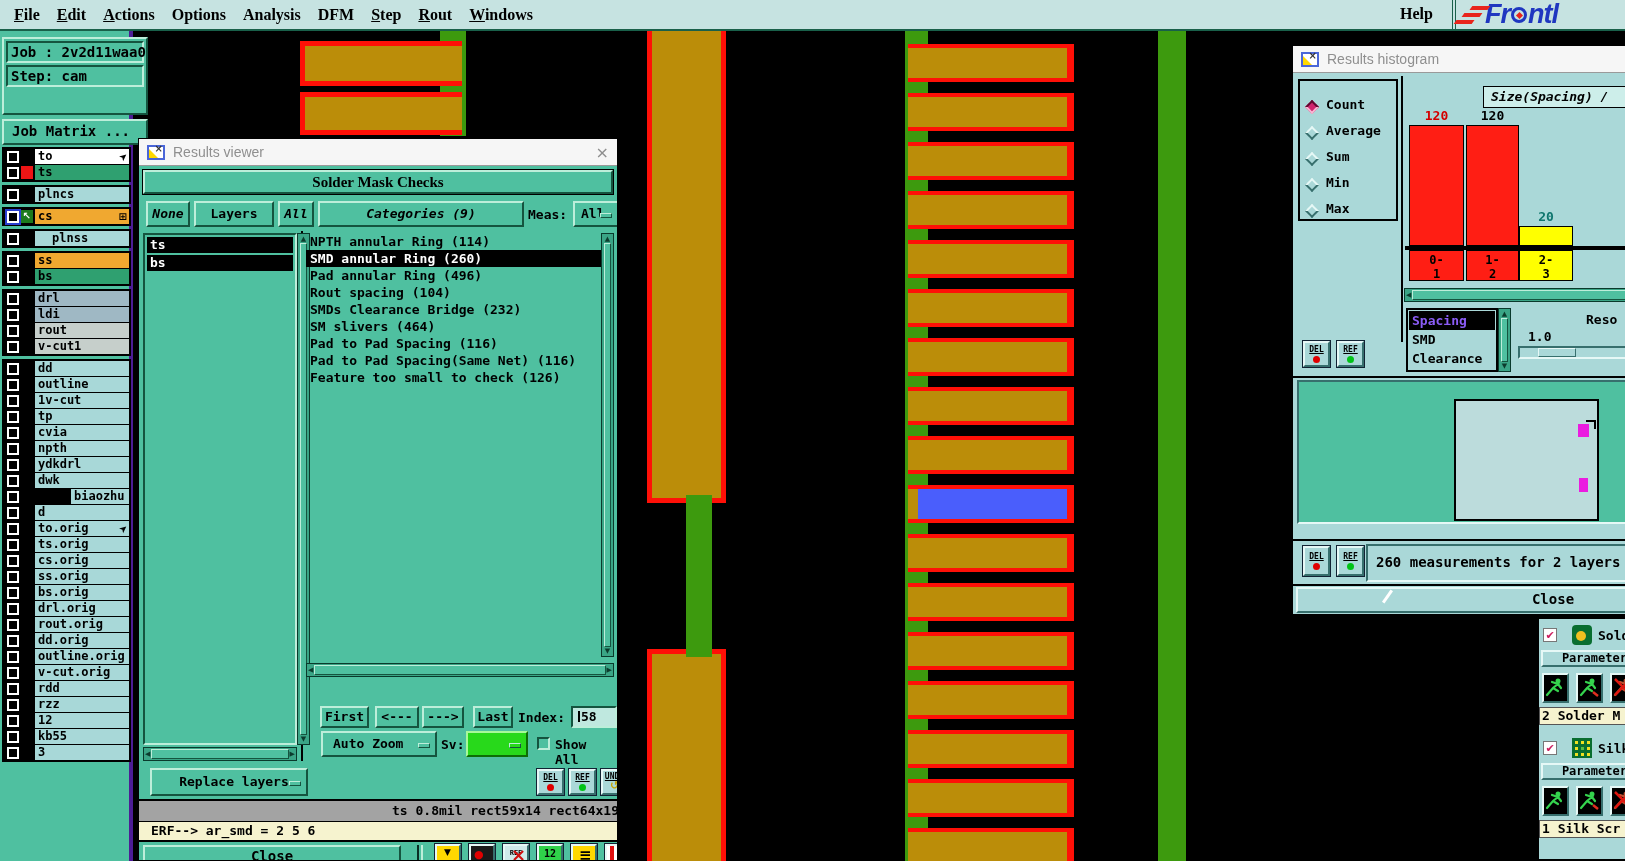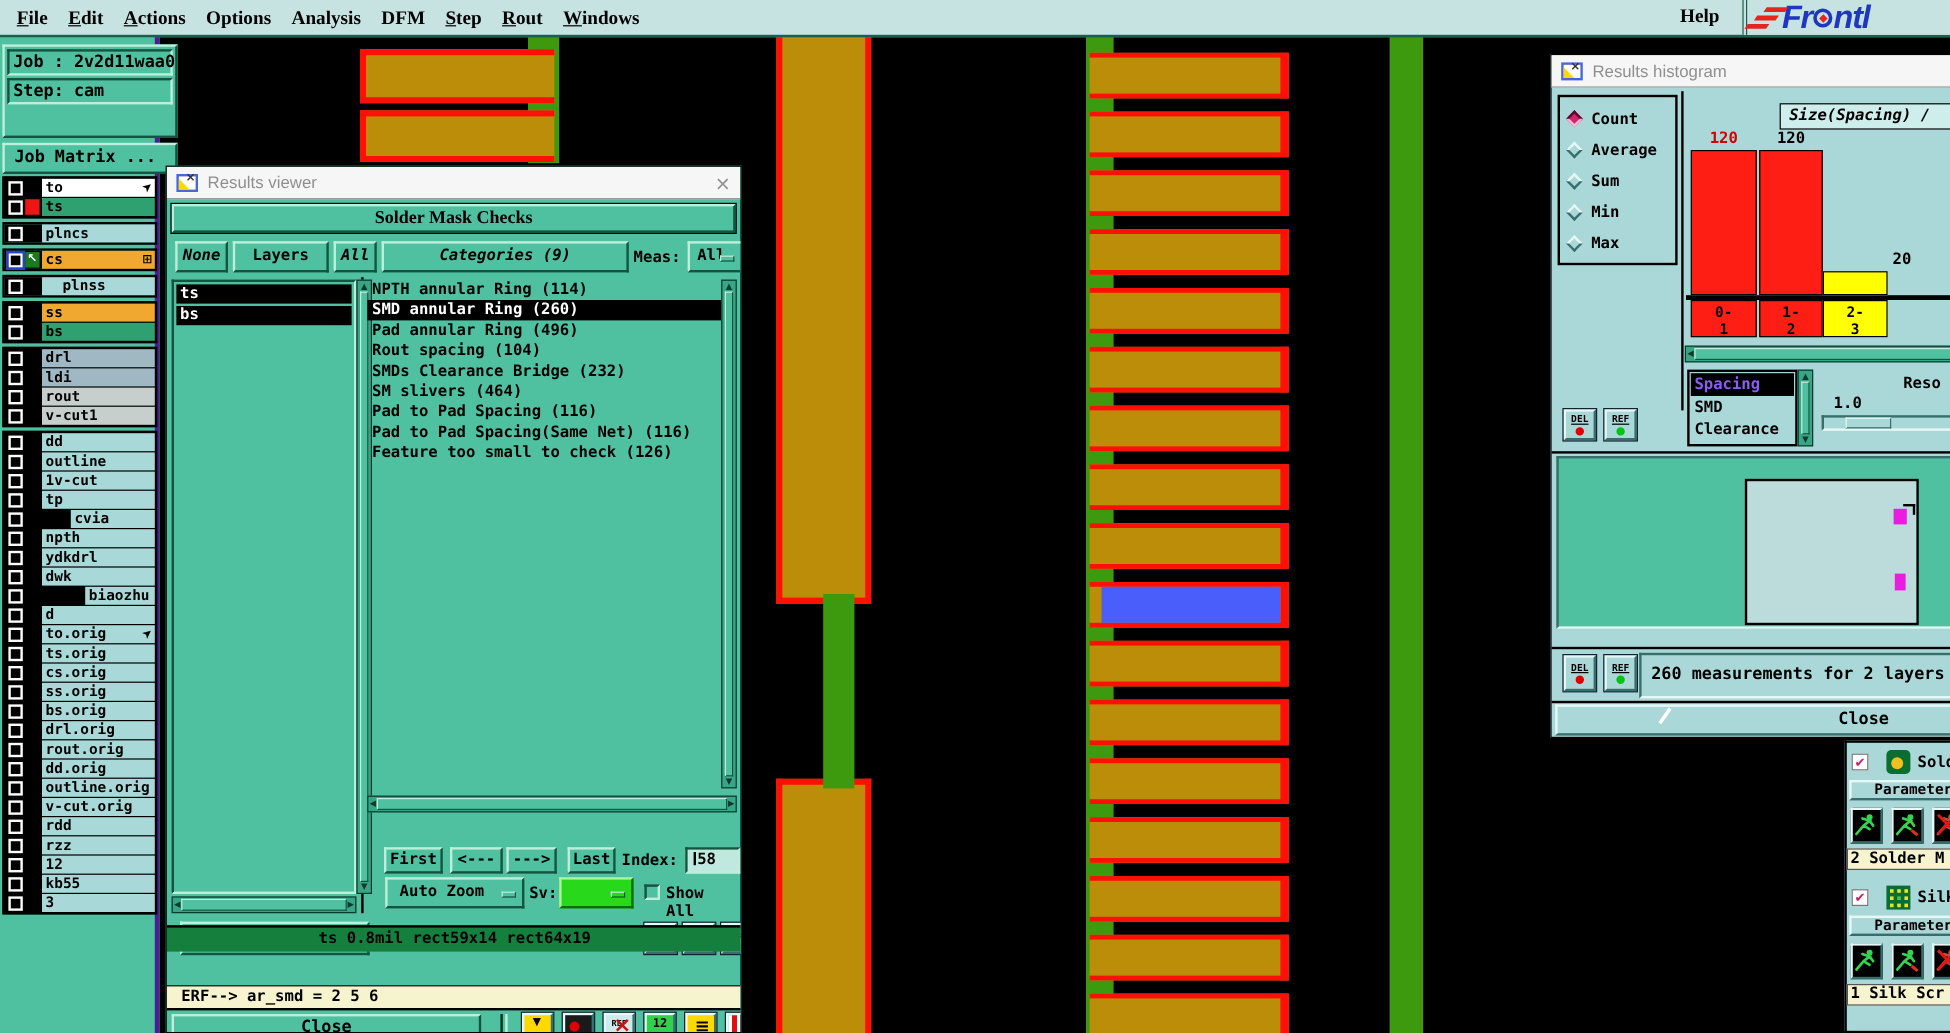--- a/index.html
+++ b/index.html
@@ -93,22 +93,22 @@
   .caret{display:inline-block;width:2px;height:11px;background:#000;margin-right:1px;vertical-align:-1px}
   .cb-small{position:absolute;width:13px;height:13px;background:#4fc0a0;
     border:2px solid;border-color:#15543f #bdeeda #bdeeda #15543f}
   .mini{position:absolute;width:27px;height:26px;background:#aad8d8;border:2px solid;
     border-color:#e6f8f6 #376f6d #376f6d #e6f8f6;outline:1px solid #123;
     display:flex;flex-direction:column;align-items:center;justify-content:center}
   .mtxt{font:bold 8px "DejaVu Sans Mono",monospace;line-height:8px;text-decoration:underline}
   .dot{width:7px;height:7px;border-radius:50%;margin-top:2px}
   .dot.red{background:#e00000}.dot.green{background:#00c317}
   .undo-arrow{font:bold 11px "DejaVu Sans",sans-serif;color:#c8a400;line-height:10px}
-  .rv-status{position:absolute;left:0;top:632px;width:480px;height:22px;border-top:2px solid #000;
-    text-align:center;font:bold 13px "DejaVu Sans Mono",monospace;line-height:20px;background:#15803d}
+  .rv-status{position:absolute;left:0;top:660px;width:480px;height:22px;border-top:2px solid #000;
+    text-align:right;font:bold 13px "DejaVu Sans Mono",monospace;line-height:20px;background:#a3a3a3}
   .rv-erf{position:absolute;left:0;top:682px;width:480px;height:19px;background:#f6f3cf;border-top:1px solid #000;
     font:bold 13px "DejaVu Sans Mono",monospace;line-height:17px;padding-left:12px}
   .rv-bottom{position:absolute;left:0;top:701px;width:480px;height:22px;background:#4fc0a0;border-top:2px solid #000}
   .rv-close{position:absolute;left:4px;top:3px;width:258px;height:26px;text-align:center;
     font:bold 14px "DejaVu Sans Mono",monospace;line-height:18px}
   .tsep{position:absolute;left:278px;top:3px;width:6px;height:18px;
     border-left:2px solid #0a2e24;border-right:2px solid #bdeeda}
   .rv-toolbar{position:absolute;left:296px;top:2px;display:flex;gap:8px}
   .tbi{width:26px;height:20px;border:2px solid;border-color:#e6f8f6 #376f6d #376f6d #e6f8f6;outline:1px solid #123;
     position:relative;font:bold 11px "DejaVu Sans Mono",monospace;text-align:center;line-height:16px;overflow:hidden}
@@ -119,21 +119,21 @@
   .ref-crossed-icon{background:#cfeaea;font-size:7px;line-height:14px;color:#000}
   .ref-crossed-icon::after{content:"×";position:absolute;left:6px;top:-2px;font:bold 18px "DejaVu Sans",sans-serif;color:#d01010}
   .layers-count-icon{background:#2fd24a;color:#000;font-size:10px}
   .report-icon{background:#ffd800}
   .report-icon::before{content:"≡";position:absolute;left:6px;top:0;font:bold 15px "DejaVu Sans",sans-serif;color:#000}
   .histogram-icon{background:repeating-linear-gradient(90deg,#fff 0 3px,#e01010 3px 7px)}
 
   
   .hg-window{position:absolute;left:1292px;top:45px;width:520px;height:570px;background:#aad8d8;border:1px solid #000;z-index:10}
   .hg-stats{position:absolute;left:5px;top:33px;width:100px;height:142px;border:2px solid #000;padding:5px 2px}
-  .radio-row{display:flex;align-items:center;height:26px}
+  .radio-row{display:flex;align-items:flex-end;height:26px}
   .diamond{width:10px;height:10px;transform:rotate(45deg);background:#aad8d8;margin:0 9px 0 5px;flex:none;
     border:2px solid;border-color:#e6f8f6 #376f6d #376f6d #e6f8f6}
   .diamond.on{background:#d0246e;border-color:#5e0a30 #f7b6d2 #f7b6d2 #5e0a30}
   .rlabel{font:bold 13px "DejaVu Sans Mono",monospace}
   .hg-header{position:absolute;left:190px;top:40px;width:326px;height:22px;background:#cdeeea;border:1px solid #000;
     font:bold italic 13px "DejaVu Sans Mono",monospace;line-height:19px;padding-left:7px}
   .baseline{position:absolute;left:112px;top:200px;width:408px;height:4px;background:#000}
   .bar{position:absolute;border:1px solid #000}
   .barval{position:absolute;height:16px;text-align:center;font:bold 13px "DejaVu Sans Mono",monospace}
   .xbox{position:absolute;height:31px;border:1px solid #000;text-align:center;
@@ -326,21 +326,21 @@
             <span class="llbl" style="background: rgb(168, 216, 216);">1v-cut</span>
           </div>
           <div class="lrow">
             <span class="lcb"></span>
             <span class="lsw" style="background: rgb(0, 0, 0);"></span>
             <span class="llbl" style="background: rgb(168, 216, 216);">tp</span>
           </div>
           <div class="lrow">
             <span class="lcb"></span>
             <span class="lsw" style="background: rgb(0, 0, 0);"></span>
-            <span class="llbl" style="background: rgb(168, 216, 216); margin-left: 24px;">cvia</span>
+            <span class="llbl" style="background: rgb(168, 216, 216);">cvia</span>
           </div>
           <div class="lrow">
             <span class="lcb"></span>
             <span class="lsw" style="background: rgb(0, 0, 0);"></span>
             <span class="llbl" style="background: rgb(168, 216, 216);">npth</span>
           </div>
           <div class="lrow">
             <span class="lcb"></span>
             <span class="lsw" style="background: rgb(0, 0, 0);"></span>
             <span class="llbl" style="background: rgb(168, 216, 216);">ydkdrl</span>
@@ -609,21 +609,21 @@
         <div>0-</div>
         <div>1</div>
       </div>
       <div class="bar" style="left: 173px; width: 53px; top: 79px; height: 121px; background: rgb(255, 30, 20);"></div>
       <div class="barval" style="left: 173px; width: 53px; top: 62px; color: rgb(0, 0, 0);">120</div>
       <div class="xbox" style="left: 173px; width: 53px; top: 204px; background: rgb(255, 30, 20);">
         <div>1-</div>
         <div>2</div>
       </div>
       <div class="bar" style="left: 226px; width: 54px; top: 180px; height: 20px; background: rgb(255, 255, 0);"></div>
-      <div class="barval" style="left: 226px; width: 54px; top: 163px; color: #000000; margin-left: 39px;">20</div>
+      <div class="barval" style="left: 226px; width: 54px; top: 163px; color: #0f766e;">20</div>
       <div class="xbox" style="left: 226px; width: 54px; top: 204px; background: rgb(255, 255, 0);">
         <div>2-</div>
         <div>3</div>
       </div>
     </div>
 
   <div class="dfm-panel">
       <div class="dfm-group" style="top: 3px;">
         <div class="dfm-hdr">
           <span class="dfm-cb glyph">✔</span>

